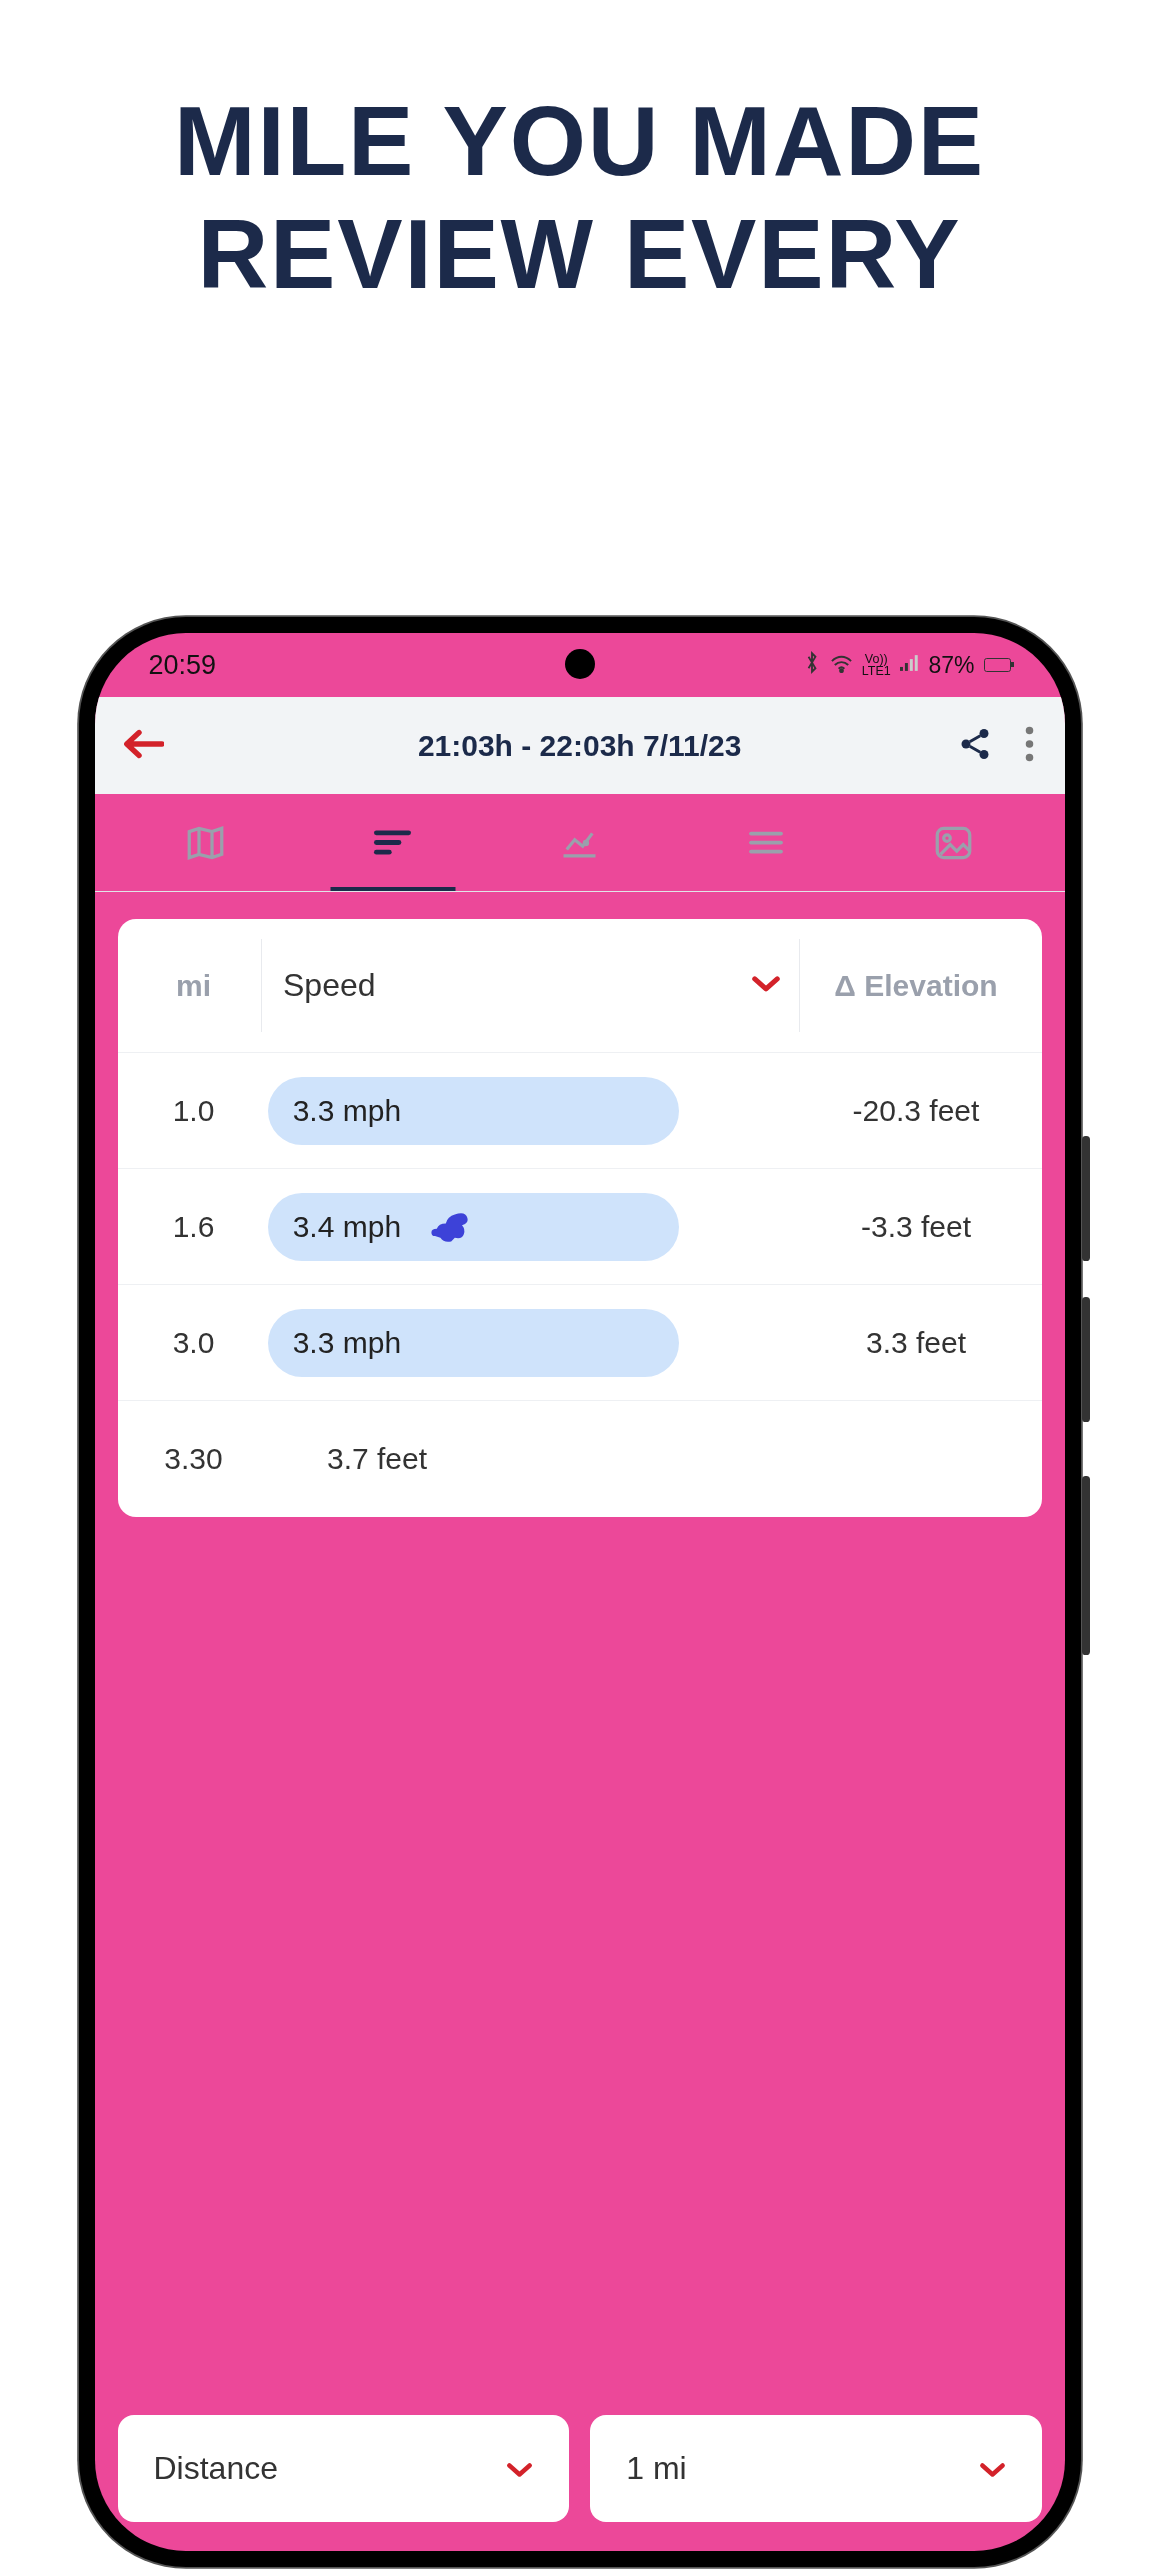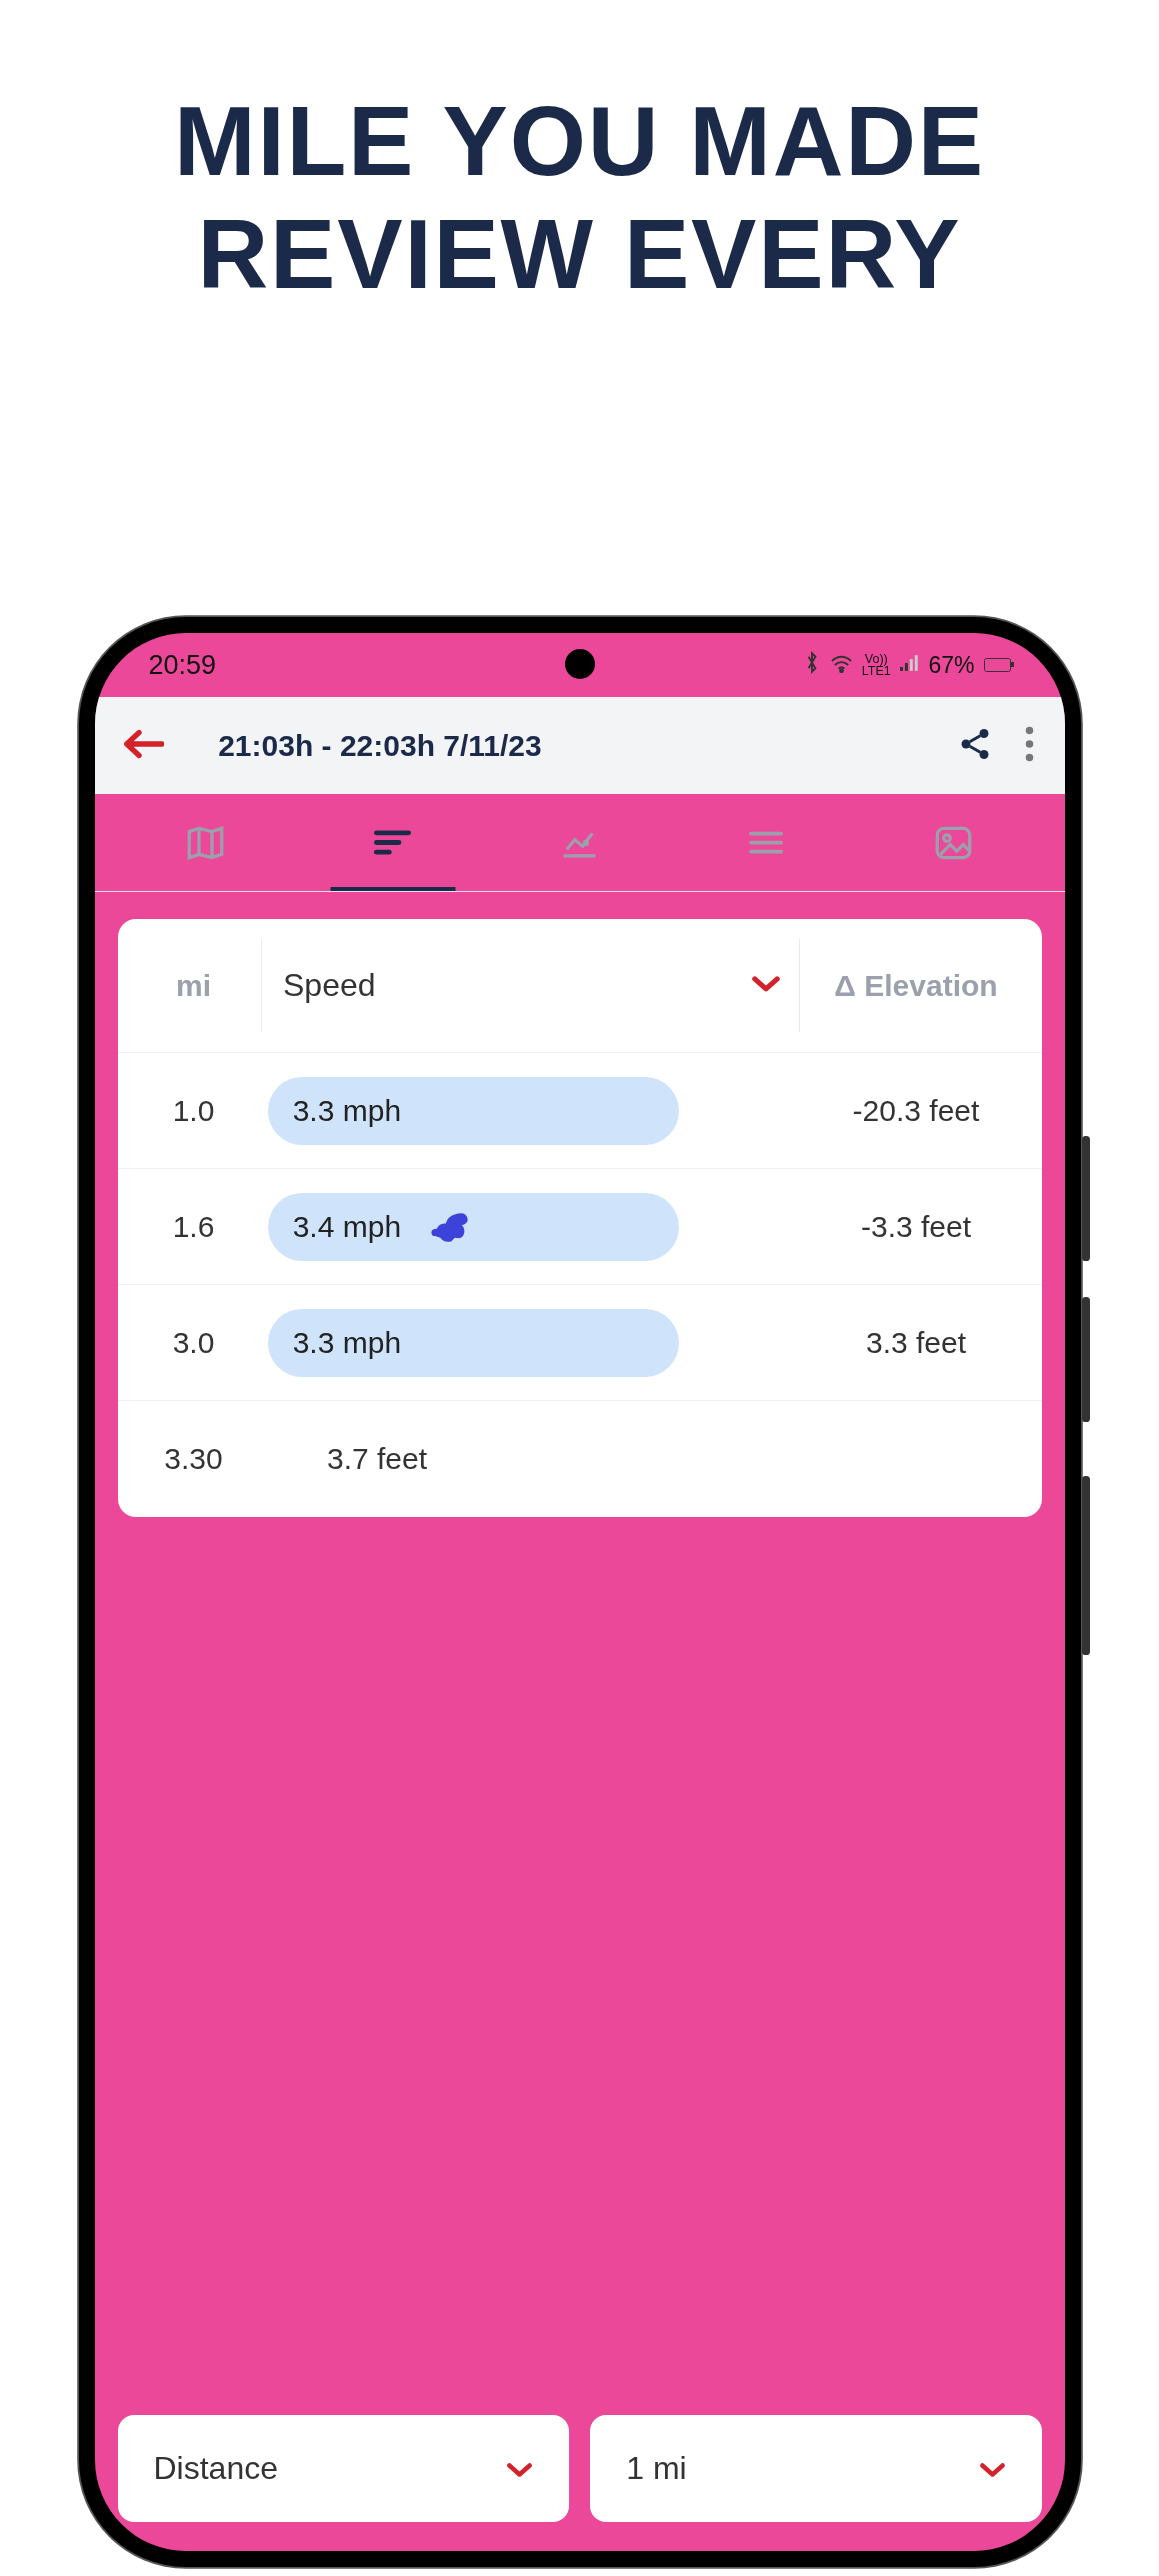--- a/index.html
+++ b/index.html
@@ -81,20 +81,21 @@
   .batt::after { content:""; position:absolute; right:-4.5px; top:2.7px; width:2.7px; height:5.4px; background:#333; }
   .batt-fill { background:#333; height:100%; width:67%; }
 
   
   .appbar {
     height: 97px;
     display: flex;
     align-items: center;
     padding: 0 25px 0 10.7px;
     background: #f2f4f6;
+    text-align: center;
   }
   .back-arrow { color:#d3222a; padding: 0 18px; }
   .appbar-title {
     flex: 1;
     font-size: 30px;
     font-weight: 700;
     color: #1c2a4a;
     padding-left: 36px;
   }
   .share { padding: 0 16px; color:#1c2a4a; }
@@ -232,21 +233,21 @@
         </span>
         <span style="font-size:12.5px; line-height:1; text-align:center; border:0;">Vo))<br>LTE1</span>
         <span>
           <svg width="19.7" height="18" viewBox="0 0 20 18">
               <rect x="0" y="12" width="3" height="4" fill="#333"></rect>
               <rect x="5" y="8" width="3" height="8" fill="#333"></rect>
               <rect x="10" y="4" width="3" height="12" fill="#ccc"></rect>
               <rect x="15" y="0" width="3" height="16" fill="#ccc"></rect>
             </svg>
         </span>
-        <span>67%</span>
+        <span>87%</span>
         <span class="batt"><span class="batt-fill"></span></span>
       </span>
     </div>
 
     <div class="appbar">
       <span class="back-arrow">
         <svg width="41" height="30" viewBox="0 0 46 34">
             <path d="M44 17 H6 M18 4 L4 17 L18 30" stroke="#d3222a" stroke-width="6" fill="none" stroke-linecap="round" stroke-linejoin="round"></path>
           </svg>
       </span>

